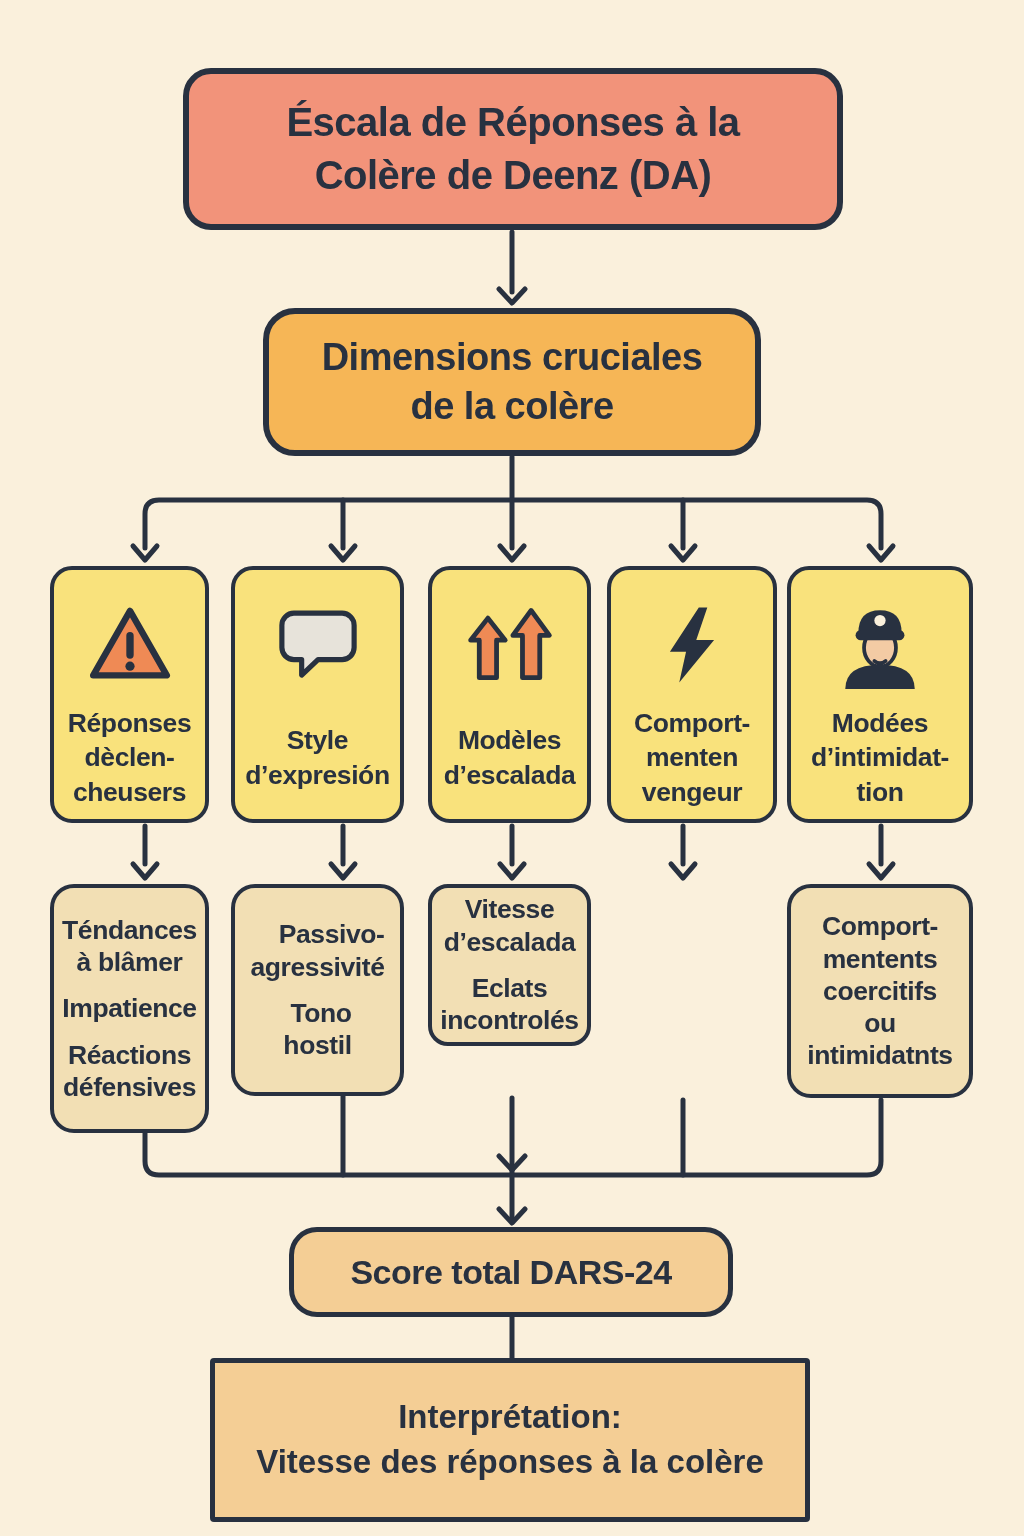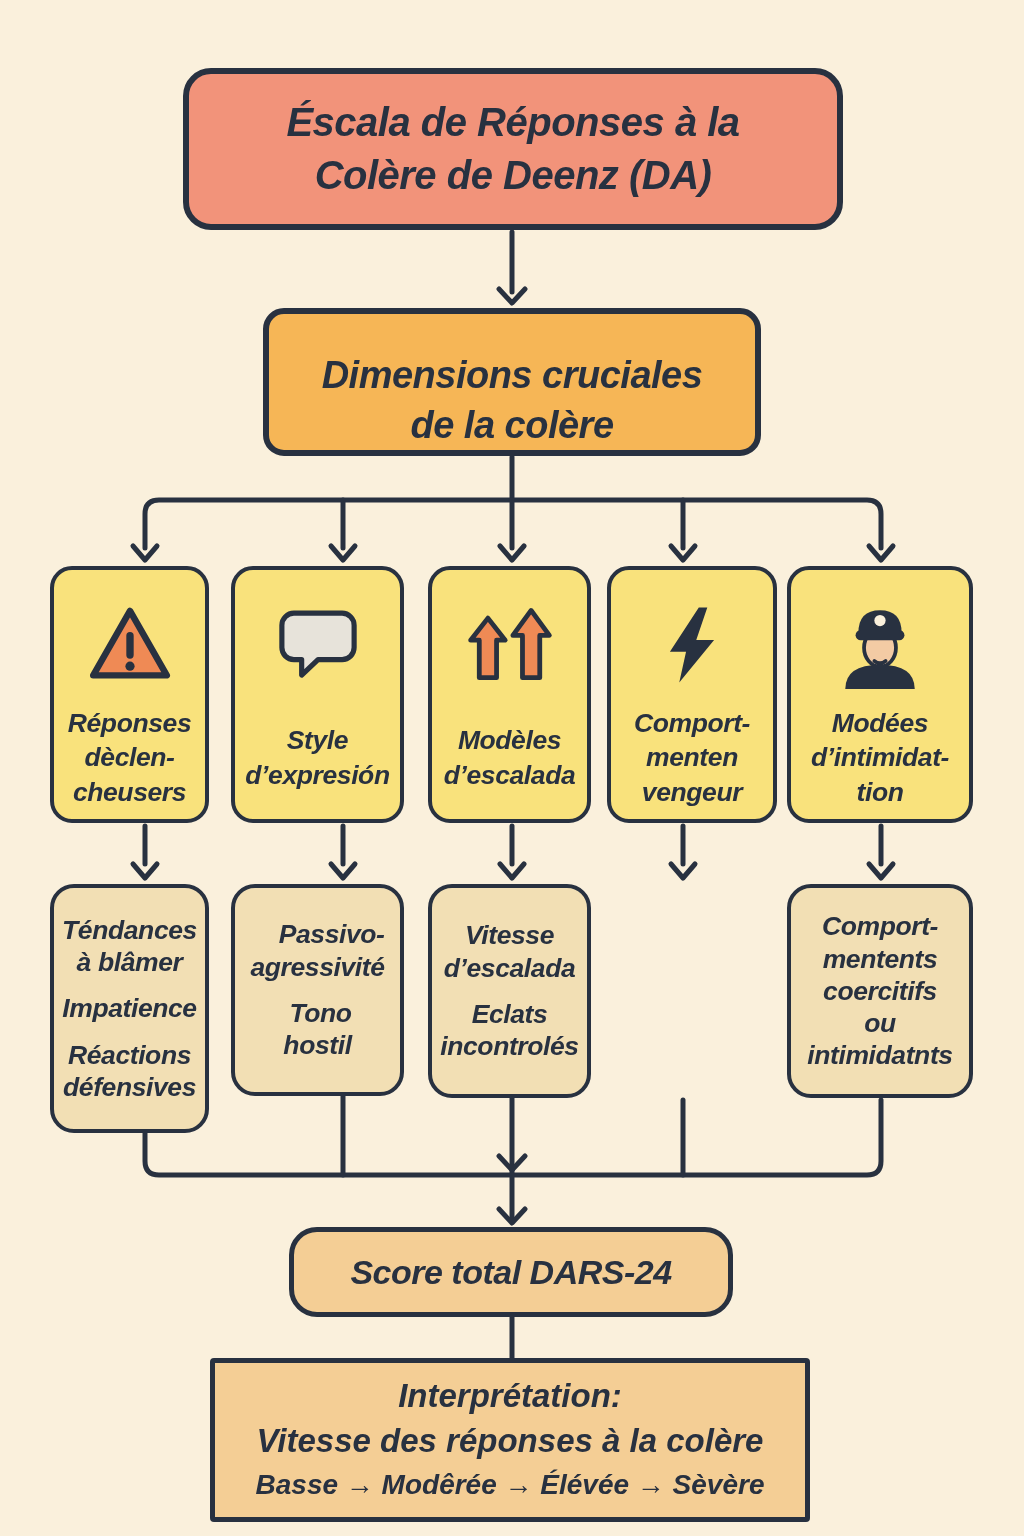--- a/index.html
+++ b/index.html
@@ -22,31 +22,30 @@
   }
   .connectors{position:absolute;left:0;top:0;width:1024px;height:1536px;}
   .box{
     position:absolute;
     box-sizing:border-box;
     border:5px solid var(--ink);
     display:flex;flex-direction:column;
     align-items:center;justify-content:center;
     text-align:center;font-weight:700;
     white-space:pre-line;
-    font-style:italic;
   }
   .title-box{
     left:183px;top:68px;width:660px;height:162px;
     background:var(--salmon);border-radius:28px;border-width:6px;
     font-size:40px;line-height:1.32;letter-spacing:-.5px;
   }
   .dims-box{
     left:263px;top:308px;width:498px;height:148px;
-    background:var(--orange);border-radius:21px;border-width:6px;
-    font-size:38px;line-height:1.3;letter-spacing:-.5px;justify-content:flex-end;
+    background:var(--orange);border-radius:32px;border-width:6px;
+    font-size:38px;line-height:1.3;letter-spacing:-.5px;
   }
   .dim-box{
     top:566px;height:257px;background:var(--yellow);
     border-radius:22px;border-width:4px;justify-content:flex-start;
   }
   .dim-box .icon-wrap{
     height:122px;display:flex;align-items:center;justify-content:center;
     margin-top:14px;flex:0 0 auto;
   }
   .dim-box .dim-label{
@@ -61,21 +60,21 @@
     padding:10px 4px;
   }
   .detail-item{margin:7px 0;white-space:pre-line;}
   .c1{left:50px;width:159px;}
   .c2{left:231px;width:173px;}
   .c3{left:428px;width:163px;}
   .c4{left:607px;width:170px;}
   .c5{left:787px;width:186px;}
   .d1{height:249px;}
   .d2{height:212px;text-align:right;}
-  .d3{height:214px;}
+  .d3{height:162px;border-radius:20px;}
   .d4{height:216px;}
   .d5{height:214px;}
   .score-box{
     left:289px;top:1227px;width:444px;height:90px;
     background:var(--peach);border-radius:28px;border-width:5px;
     font-size:34px;letter-spacing:-.5px;
   }
   .interp-box{
     left:210px;top:1358px;width:600px;height:164px;
     background:var(--peach);border-radius:4px;border-width:5px;
@@ -230,16 +229,15 @@
 intimidatnts</div>
   </div>
 
   <div class="box score-box">
     <div>Score total DARS-24</div>
   </div>
 
   <div class="box interp-box">
     <div class="interp-heading">Interprétation:</div>
     <div class="interp-subheading">Vitesse des réponses à la colère</div>
-    <div class="interp-scale">Basse  → Modêrée → Élévée  → Sèvère</div>
   </div>
 
 </div>
 
 </body></html>

